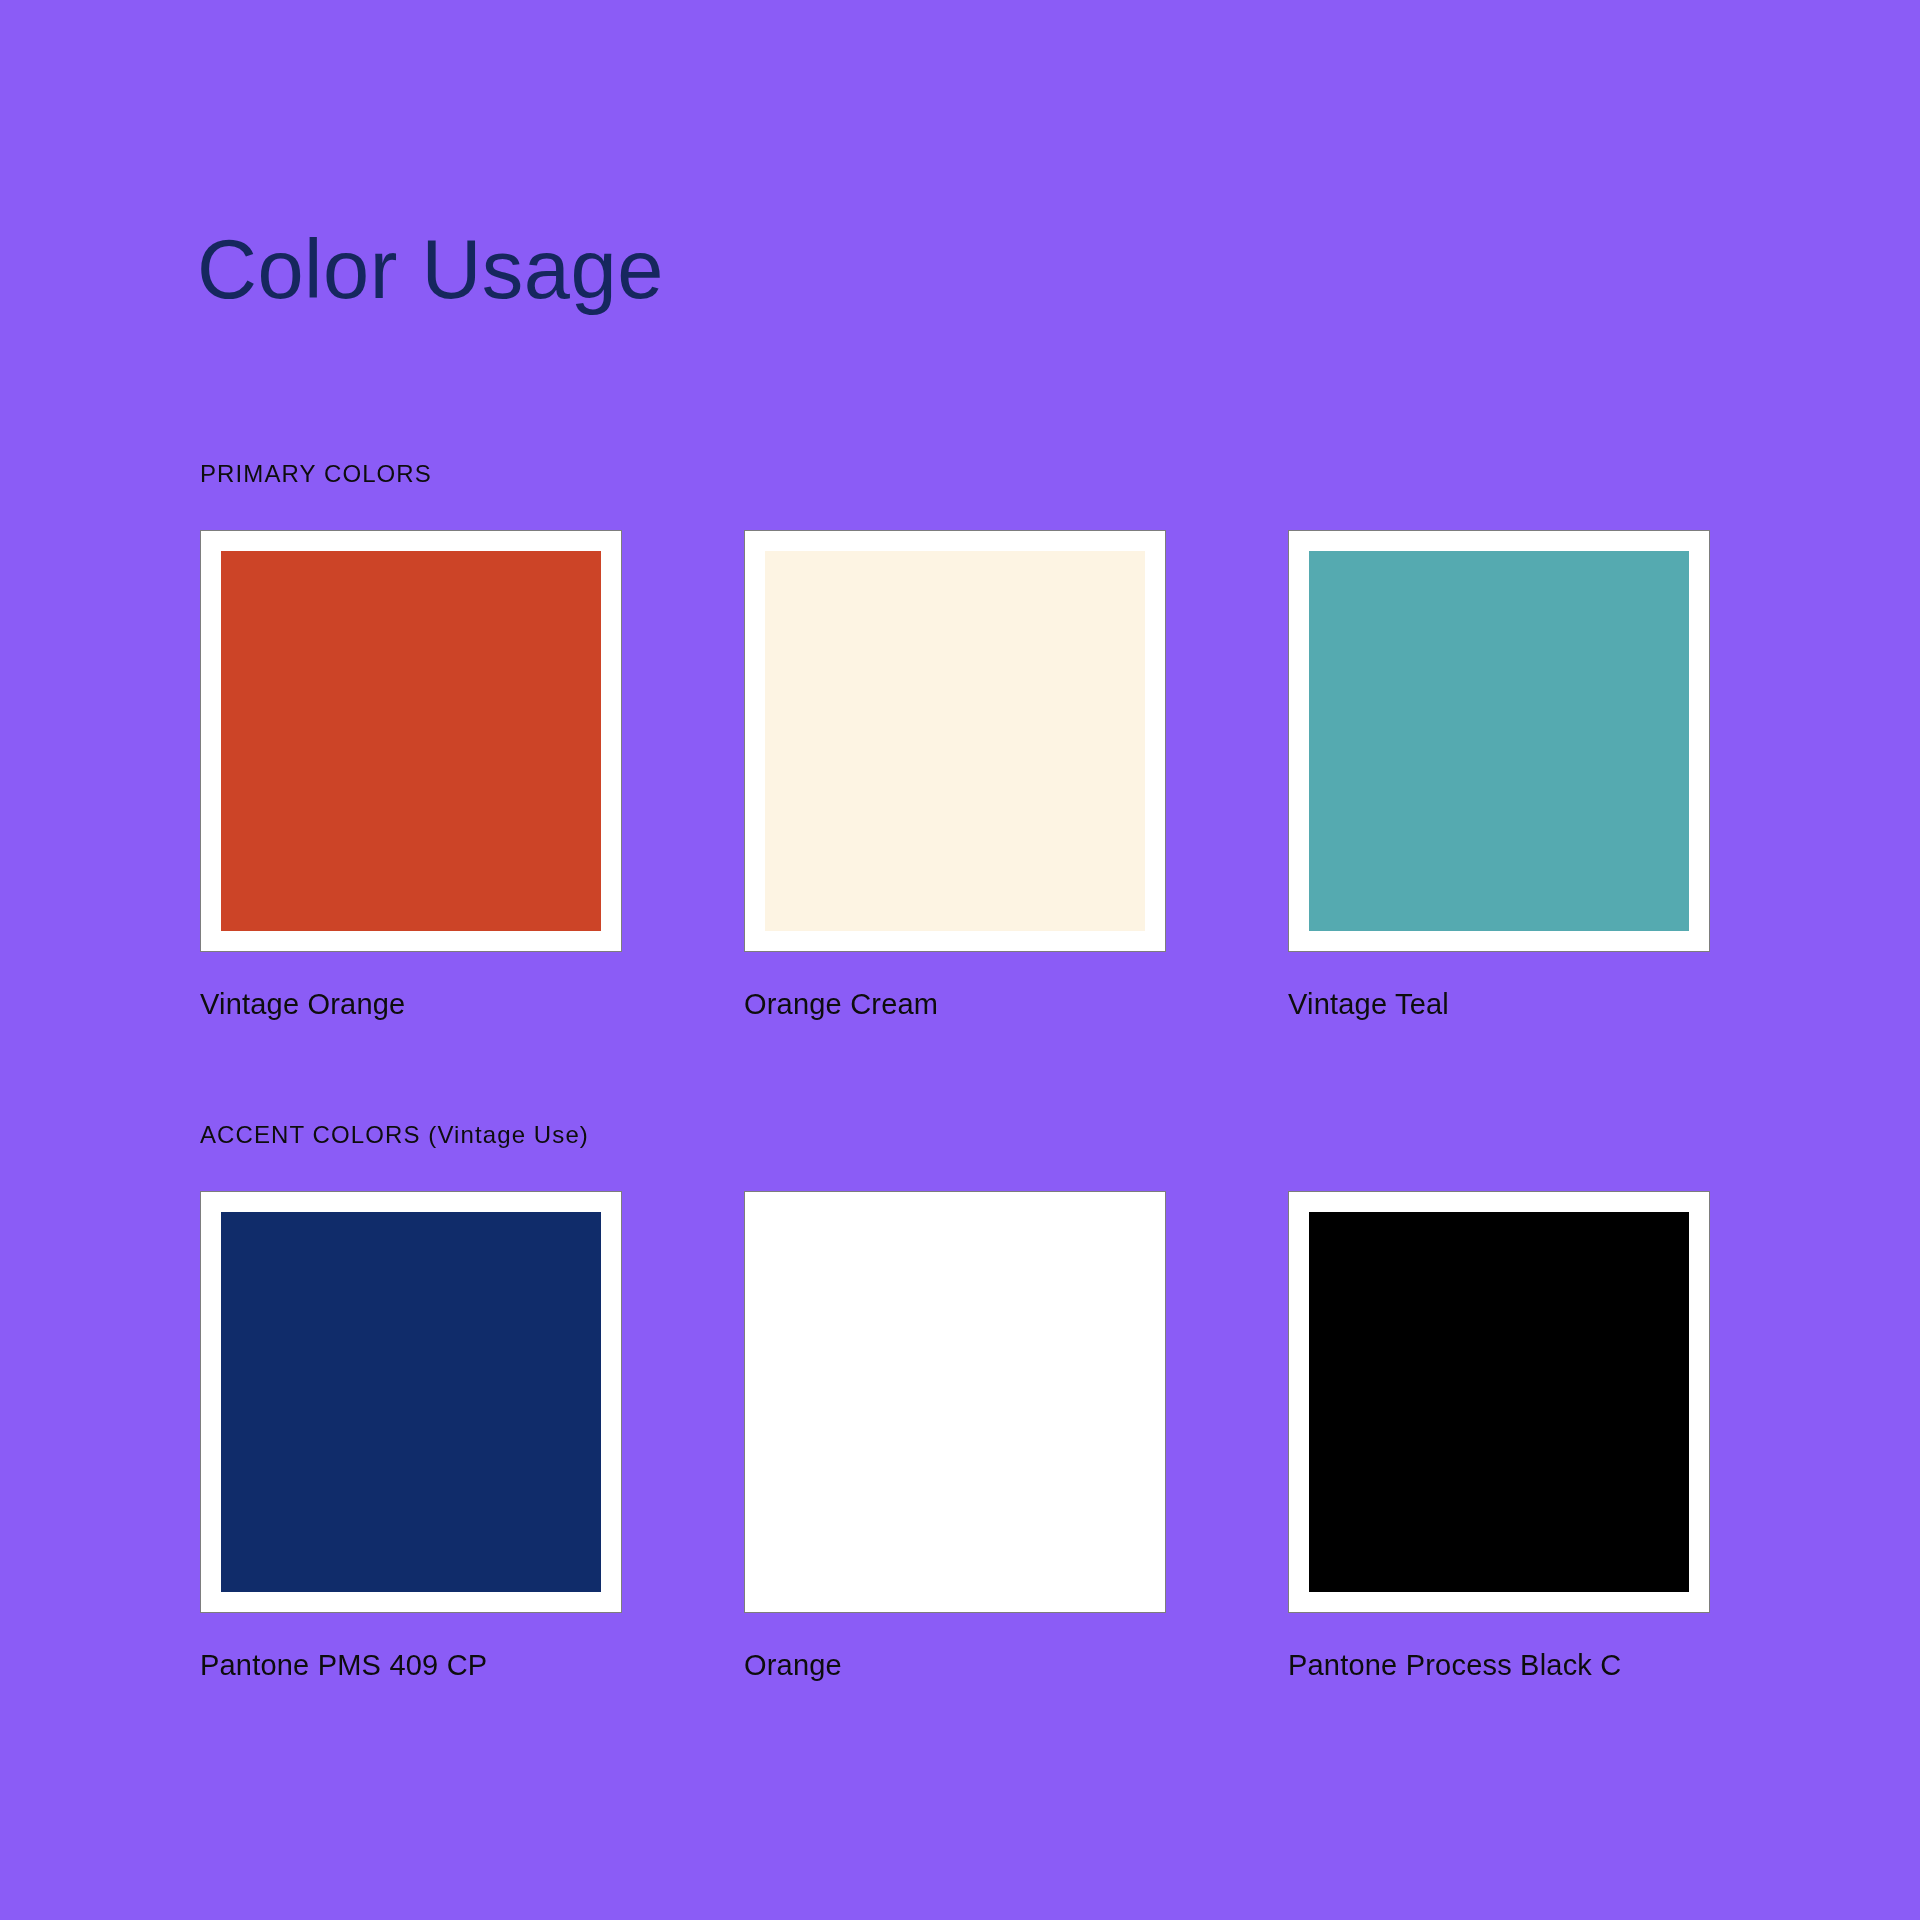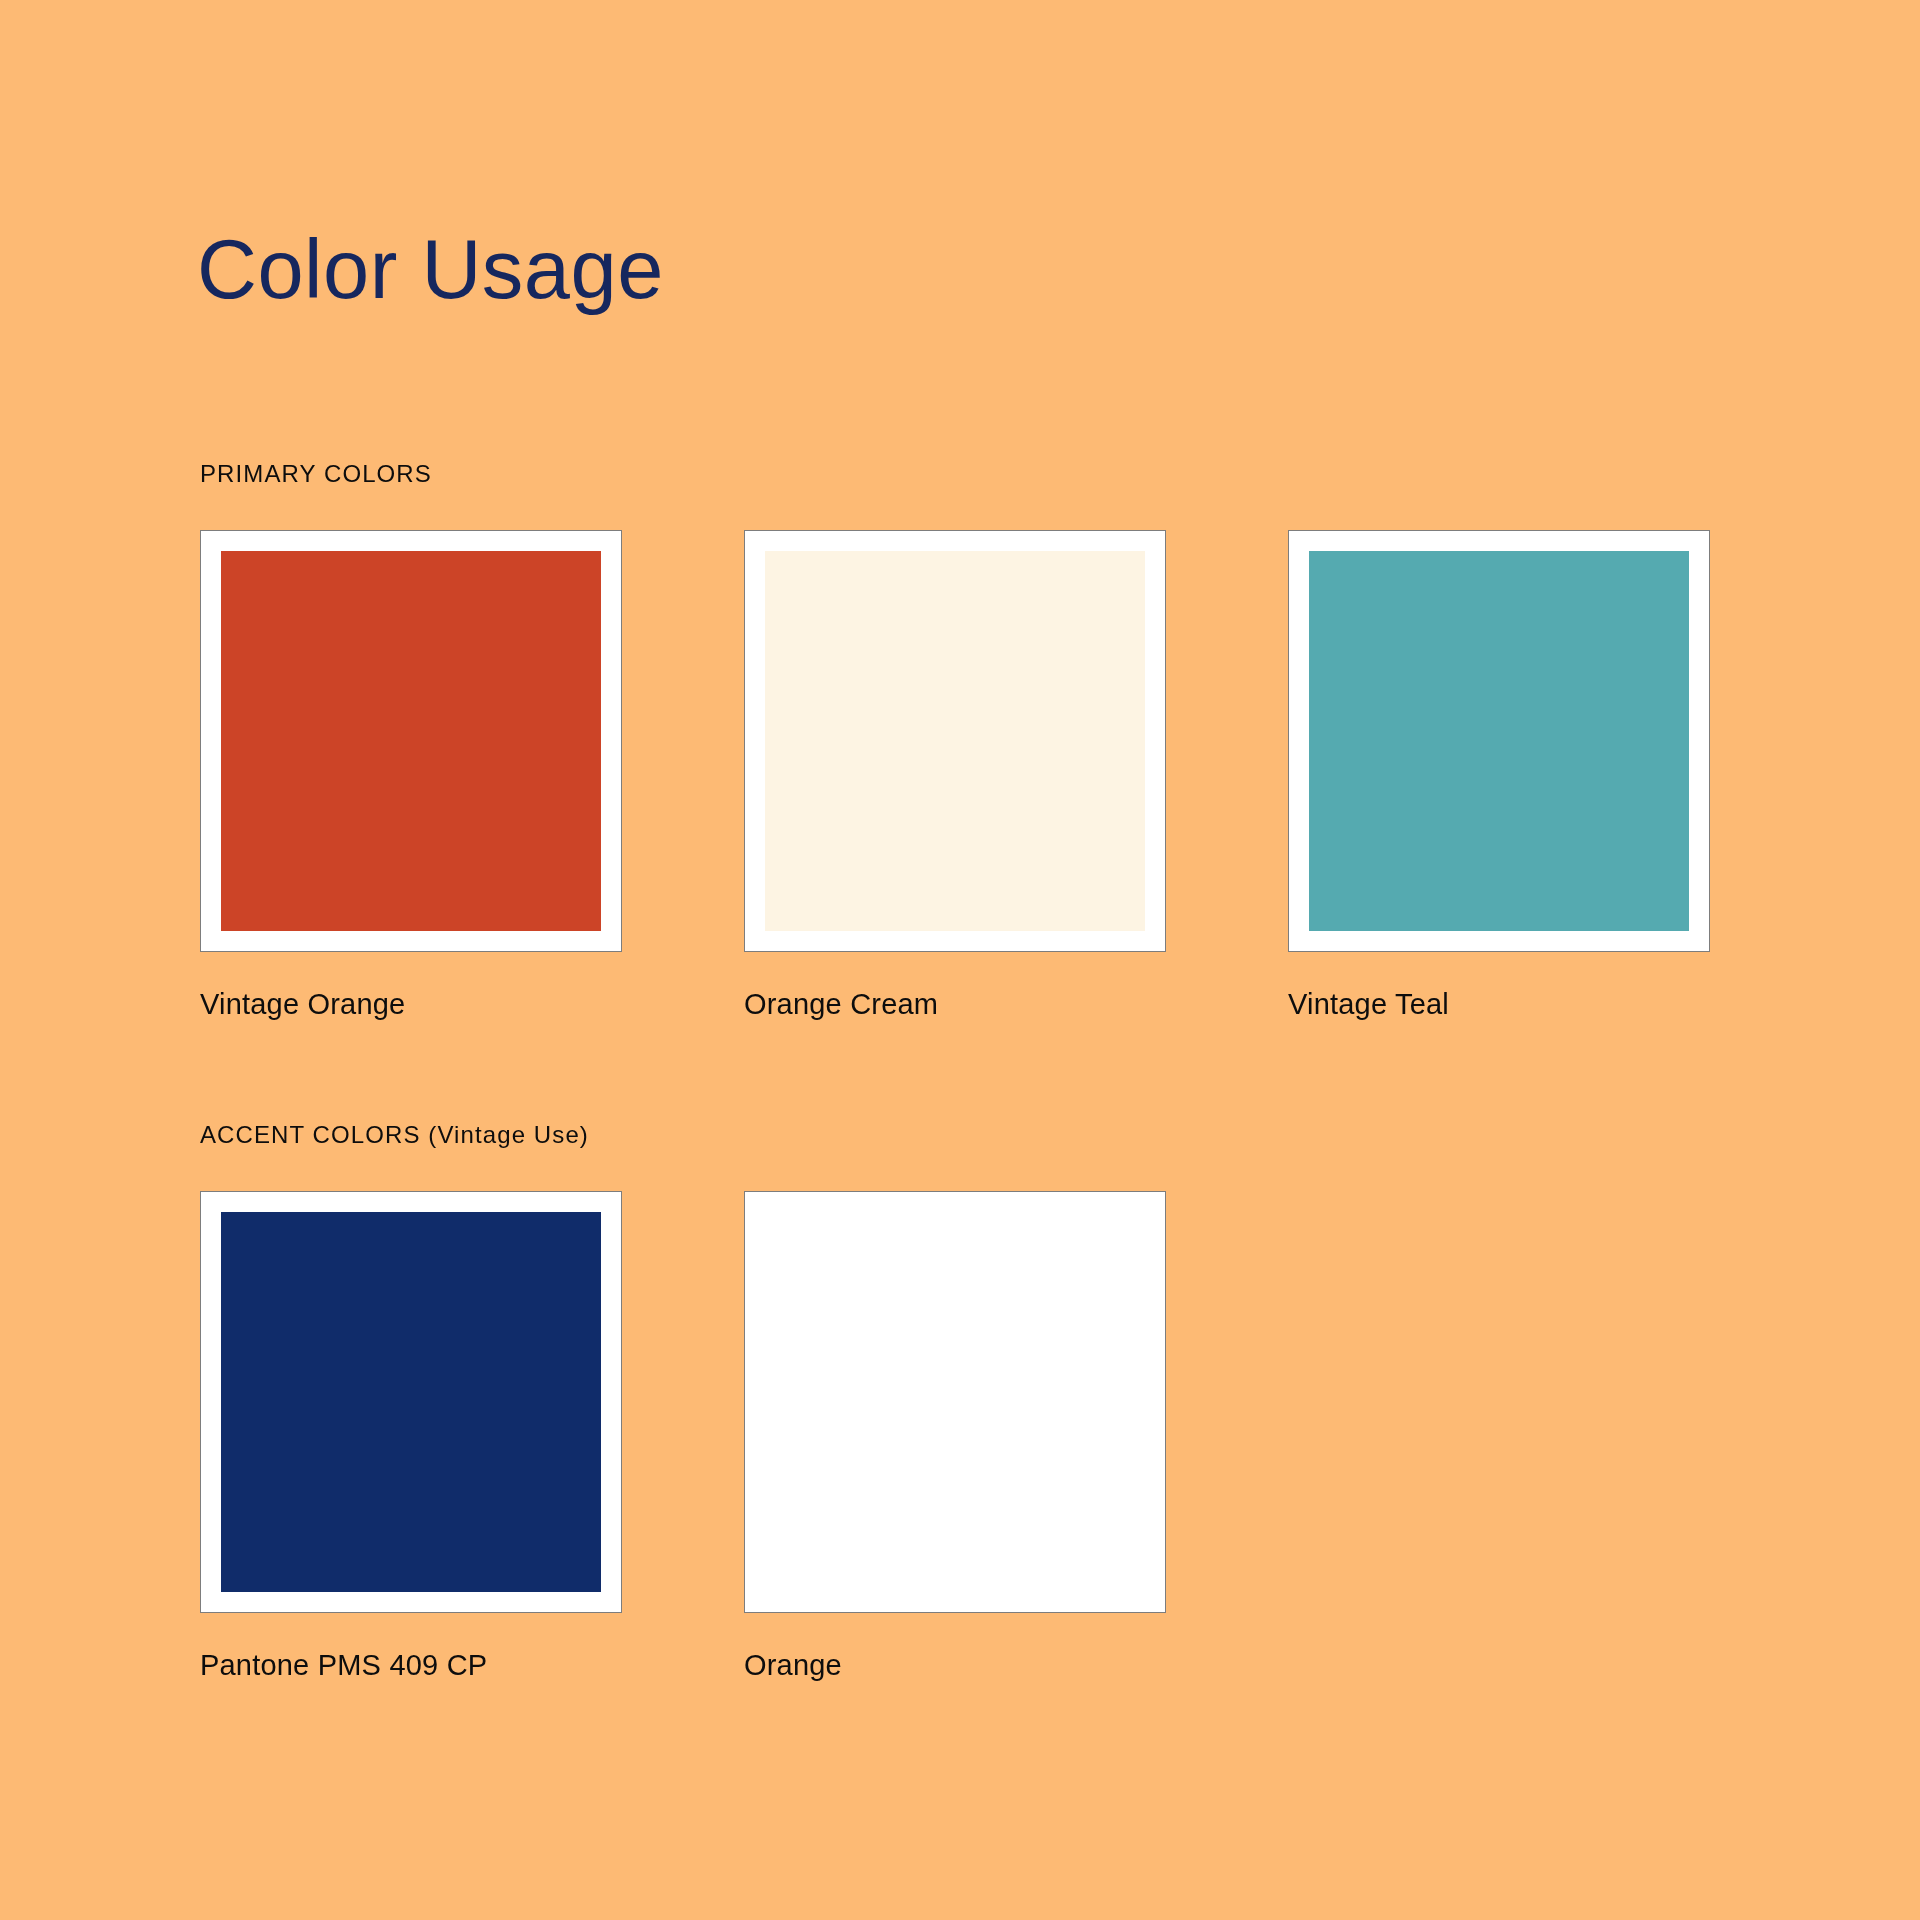--- a/index.html
+++ b/index.html
@@ -13,21 +13,21 @@
     height: 1920px;
     position: relative;
     font-family: "Liberation Sans", sans-serif;
     -webkit-font-smoothing: antialiased;
     overflow: hidden;
   }
 
   .page {
     position: absolute;
     inset: 0;
-    background: #fdba74;
+    background: #8b5cf6;
   }
 
   
   .page-title {
     position: absolute;
     left: 197px;
     top: 172px;
     font-family: "Liberation Sans", sans-serif;
     font-size: 83px;
     line-height: 1;
@@ -152,17 +152,23 @@
         <div class="swatch-caption">Pantone PMS 409 CP</div>
       </div>
 
       <div class="swatch-cell">
         <div class="swatch-frame" style="border-color: rgb(125, 125, 125);">
           <div class="swatch-fill is-empty" style="background: rgb(255, 255, 255);"></div>
         </div>
         <div class="swatch-caption">Orange</div>
       </div>
 
+      <div class="swatch-cell">
+        <div class="swatch-frame" style="border-color: rgb(125, 125, 125);">
+          <div class="swatch-fill" style="background:#000000"></div>
+        </div>
+        <div class="swatch-caption">Pantone Process Black C</div>
+      </div>
 
     </div>
   </section>
 
 </div>
 
 </body></html>

